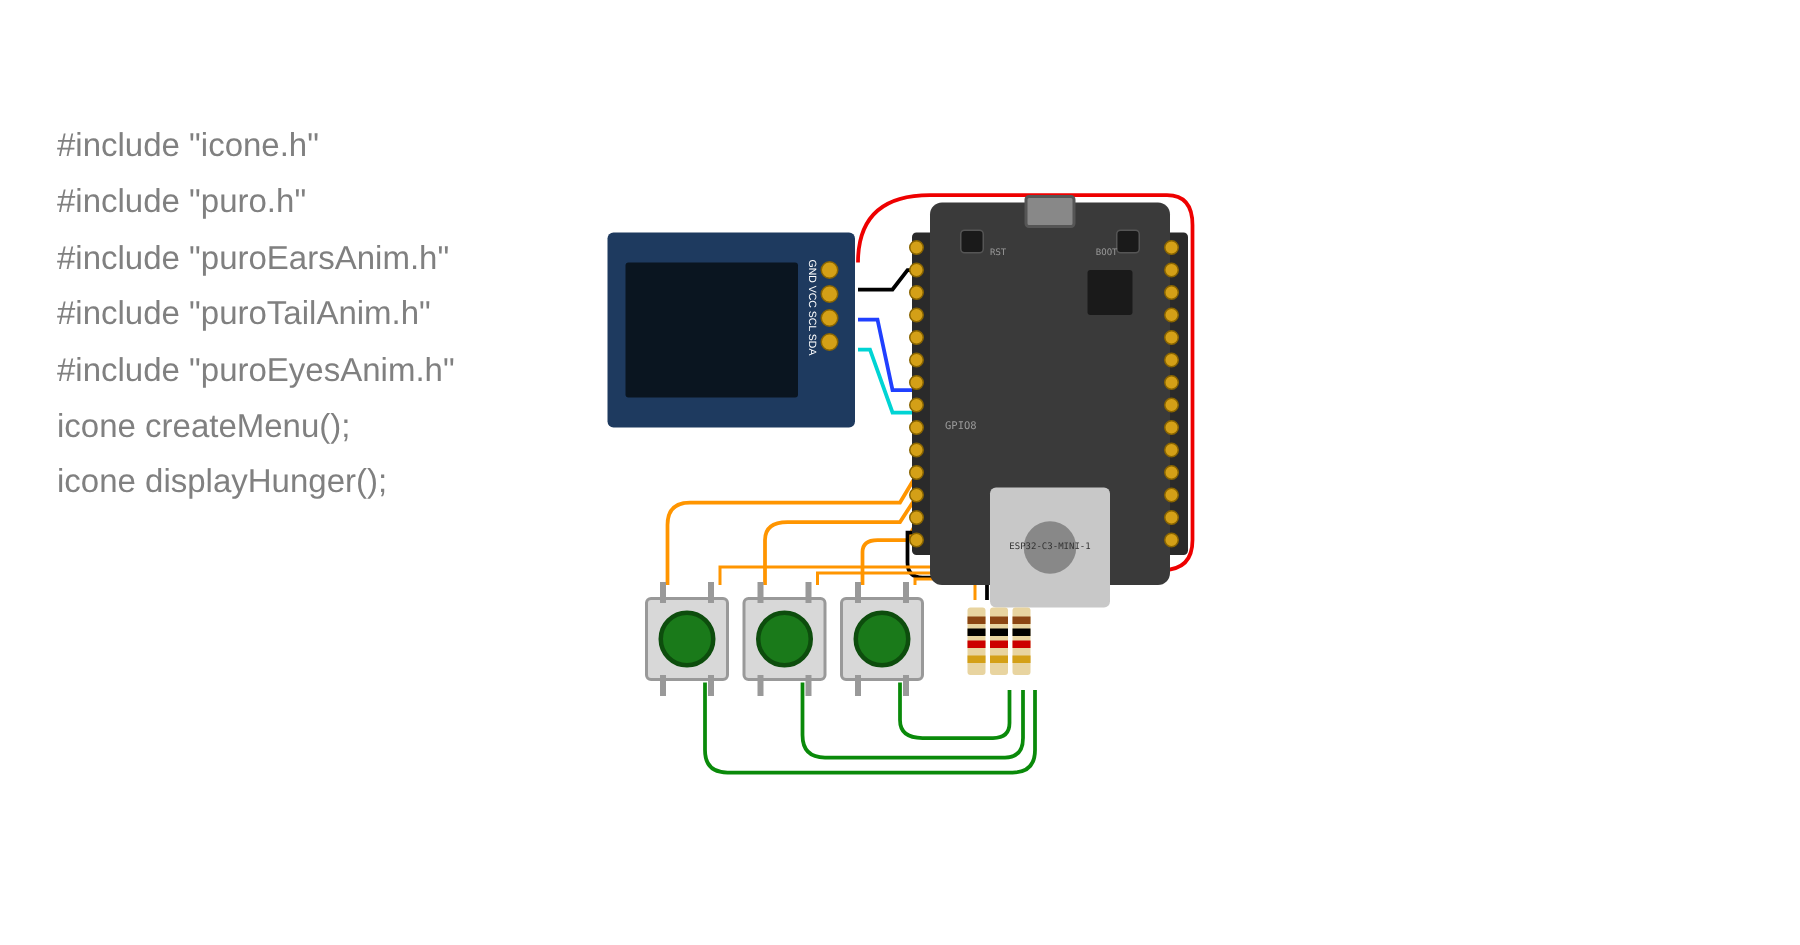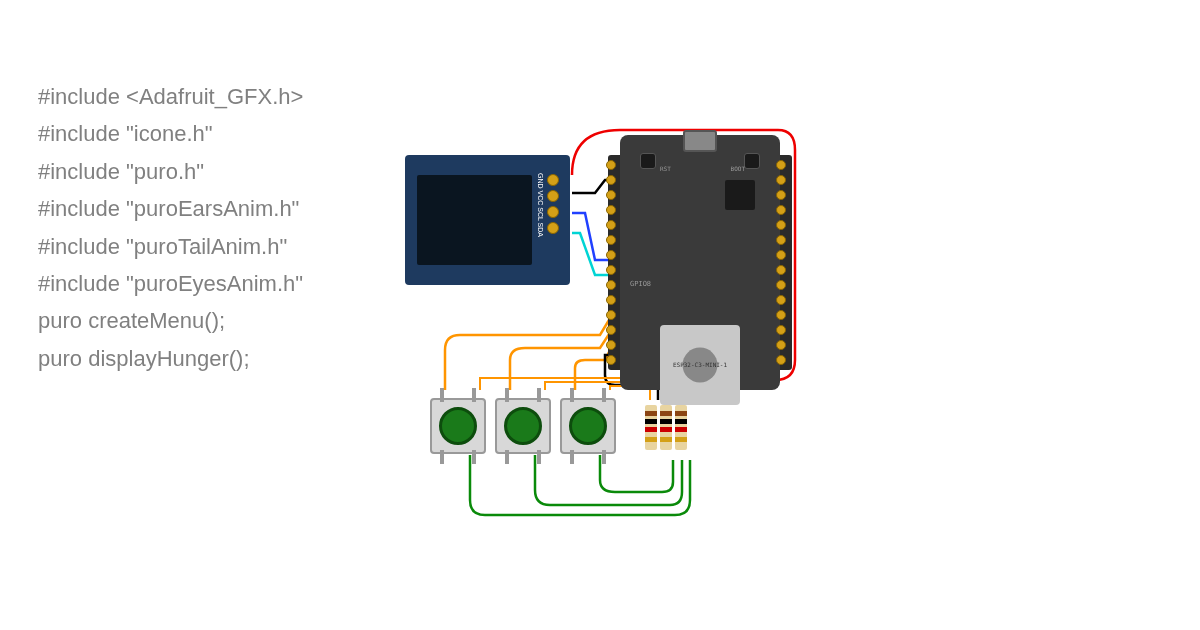--- a/index.html
+++ b/index.html
@@ -25,29 +25,28 @@
 .pushbtn-leg{position:absolute;width:4px;height:14px;background:#999}
 .resistor{position:absolute;width:12px;height:45px;background:#e8d4a0;border-radius:2px}
 .res-band{position:absolute;width:100%;height:5px}
 .wire{position:absolute;pointer-events:none}
 .pin-label{position:absolute;font-size:6px;color:#999;font-family:monospace}
 </style>
 </head>
 <body>
 
 <div class="code-area">
-  <div class="code-line">#include &lt;Adafruit_GFX.h&gt;</div>
   <div class="code-line">#include "icone.h"</div>
   <div class="code-line">#include "puro.h"</div>
   <div class="code-line">#include "puroEarsAnim.h"</div>
   <div class="code-line">#include "puroTailAnim.h"</div>
   <div class="code-line">#include "puroEyesAnim.h"</div>
   <div class="code-line"></div>
-  <div class="code-line">puro createMenu();</div>
-  <div class="code-line">puro displayHunger();</div>
+  <div class="code-line">icone createMenu();</div>
+  <div class="code-line">icone displayHunger();</div>
 </div>
 
 <div class="circuit">
 
   <svg class="wire" style="left:0;top:0" width="500" height="420">
 
     <path d="M 172 55 Q 172 10 220 10 L 378 10 Q 395 10 395 30 L 395 240 Q 395 260 375 260 L 305 260" stroke="#e00" stroke-width="2.5" fill="none"></path>
 
     <path d="M 172 73 L 195 73 L 205 60 L 215 60" stroke="#000" stroke-width="2.5" fill="none"></path>
 

